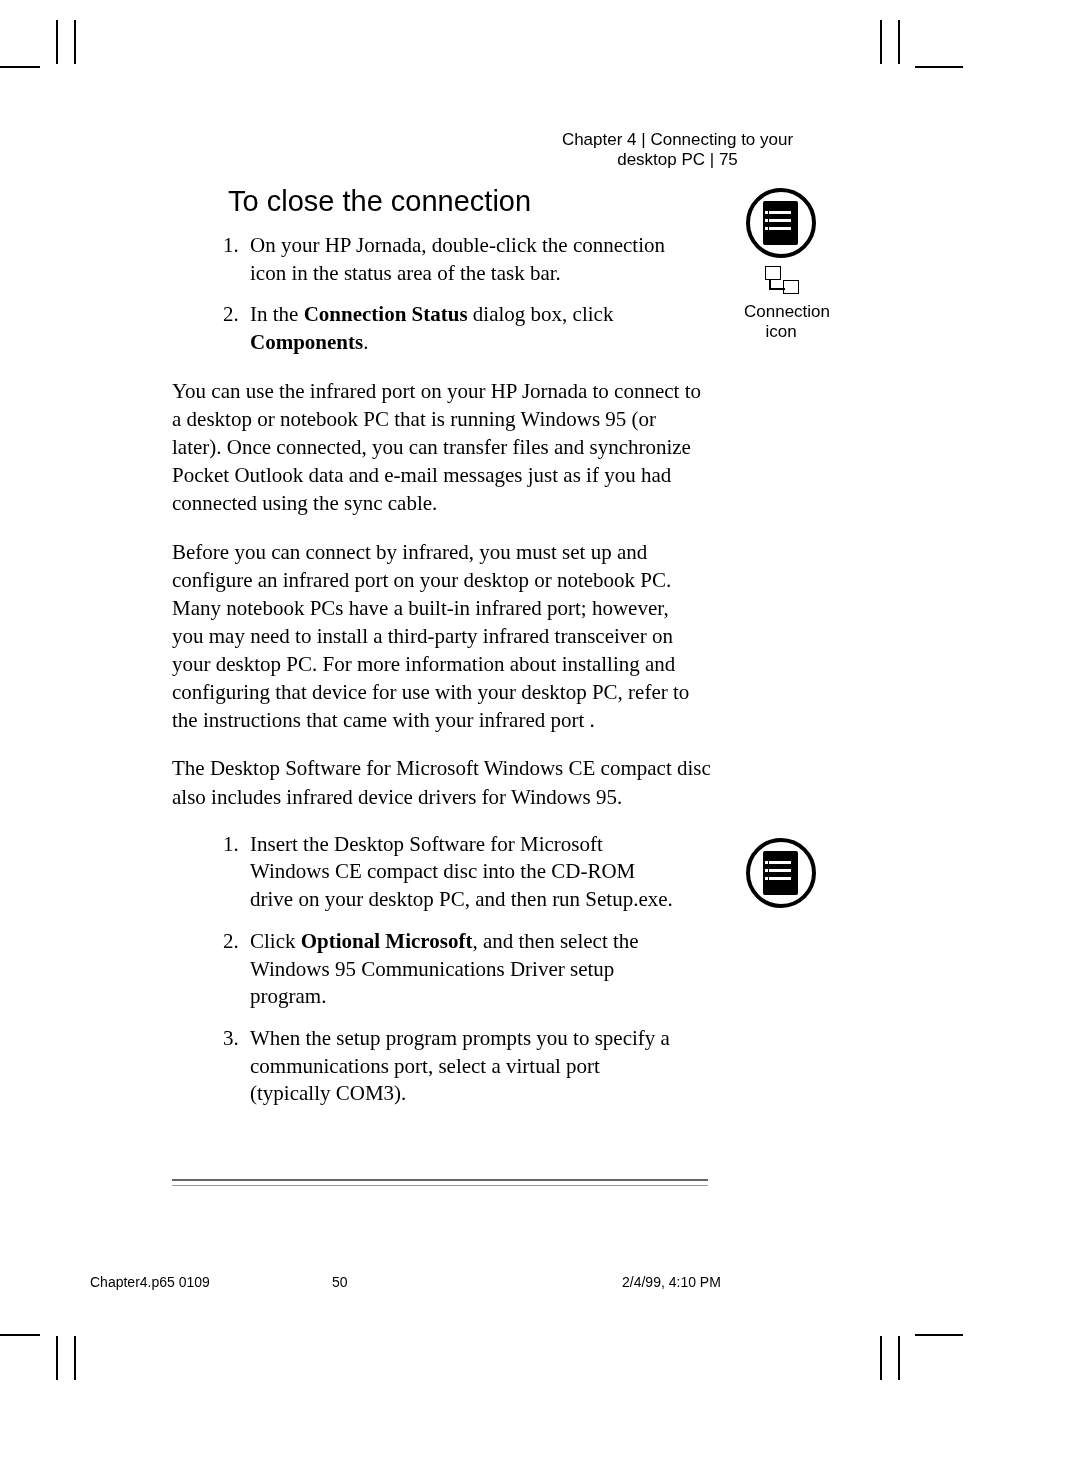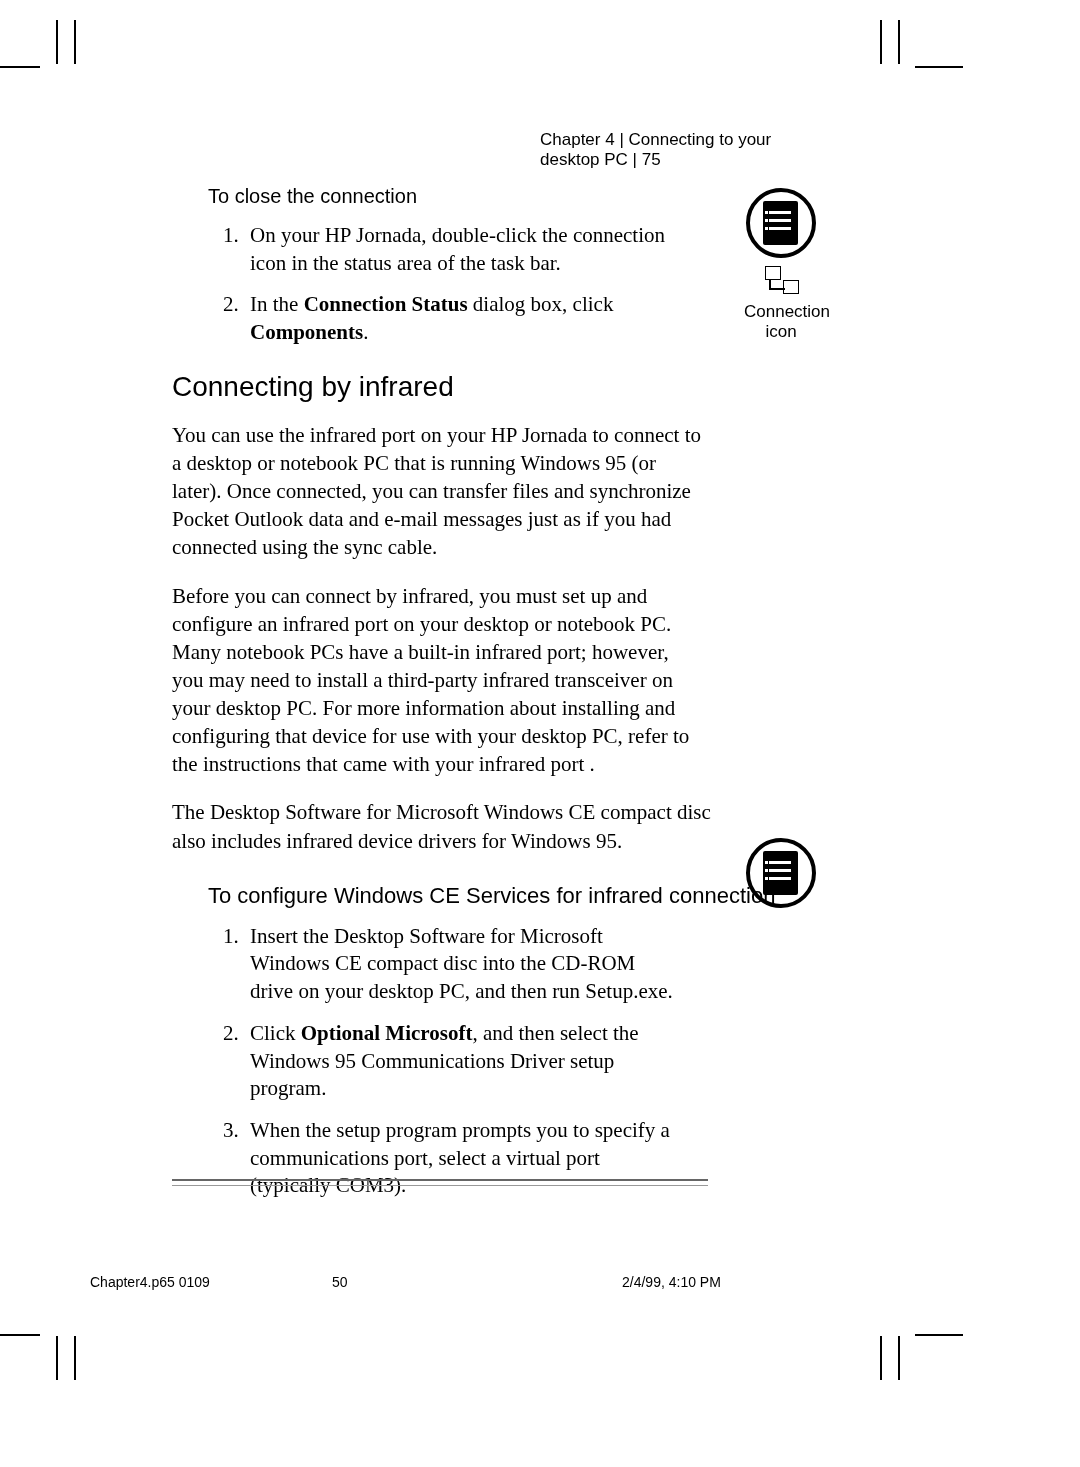--- a/index.html
+++ b/index.html
@@ -35,35 +35,35 @@
   
   .crop.br-v1 { top: 1336px; left: 880px; height: 44px; }
   .crop.br-v2 { top: 1336px; left: 898px; height: 44px; }
   .crop.br-h  { top: 1334px; left: 915px; width: 48px; }
 
   .header {
     position: absolute;
     top: 130px;
     left: 540px;
     width: 275px;
-    text-align: left;
+    text-align: center;
     font-size: 17px;
   }
 
   .content {
     position: absolute;
     top: 185px;
     left: 172px;
     width: 648px;
   }
 
   .sub-heading {
-    font-size: 20px;
+    font-size: 29px;
     font-weight: normal;
-    margin: 0 0 14px 36px;
+    margin: 0 0 14px 56px;
   }
   .sub-heading2 {
     font-size: 22px;
     font-weight: normal;
     margin: 28px 0 14px 36px;
   }
 
   ol.steps {
     margin: 0 0 20px 0;
     padding: 0 0 0 72px;
@@ -212,26 +212,24 @@
 
 <div class="content">
   <h3 class="sub-heading sans">To close the connection</h3>
   <ol class="steps">
     <li><span>On your HP Jornada, double-click the connection icon in the status area of the task bar.</span></li>
     <li>
       <span>In the </span><span class="bold">Connection Status</span><span> dialog box, click </span><span class="bold">Components</span><span>.</span>
     </li>
   </ol>
 
-  <h2 class="section">Connecting by infrared</h2>
   <p class="body">You can use the infrared port on your HP Jornada to connect to a desktop or notebook PC that is running Windows 95 (or later). Once connected, you can transfer files and synchronize Pocket Outlook data and e-mail messages just as if you had connected using the sync cable.</p>
   <p class="body">Before you can connect by infrared, you must set up and configure an infrared port on your desktop or notebook PC. Many notebook PCs have a built-in infrared port; however, you may need to install a third-party infrared transceiver on your desktop PC. For more information about installing and configuring that device for use with your desktop PC, refer to the instructions that came with your infrared port .</p>
   <p class="body" style="width:560px;">The Desktop Software for Microsoft Windows CE compact disc also includes infrared device drivers for Windows 95.</p>
 
-  <h3 class="sub-heading2 sans">To configure Windows CE Services for infrared connection</h3>
   <ol class="steps">
     <li><span>Insert the Desktop Software for Microsoft Windows CE compact disc into the CD-ROM drive on your desktop PC, and then run Setup.exe.</span></li>
     <li>
       <span>Click </span><span class="bold">Optional Microsoft</span><span>, and then select the Windows 95 Communications Driver setup program.</span>
     </li>
     <li><span>When the setup program prompts you to specify a communications port, select a virtual port (typically COM3).</span></li>
   </ol>
 </div>
 
 <div class="hr-end"></div>

